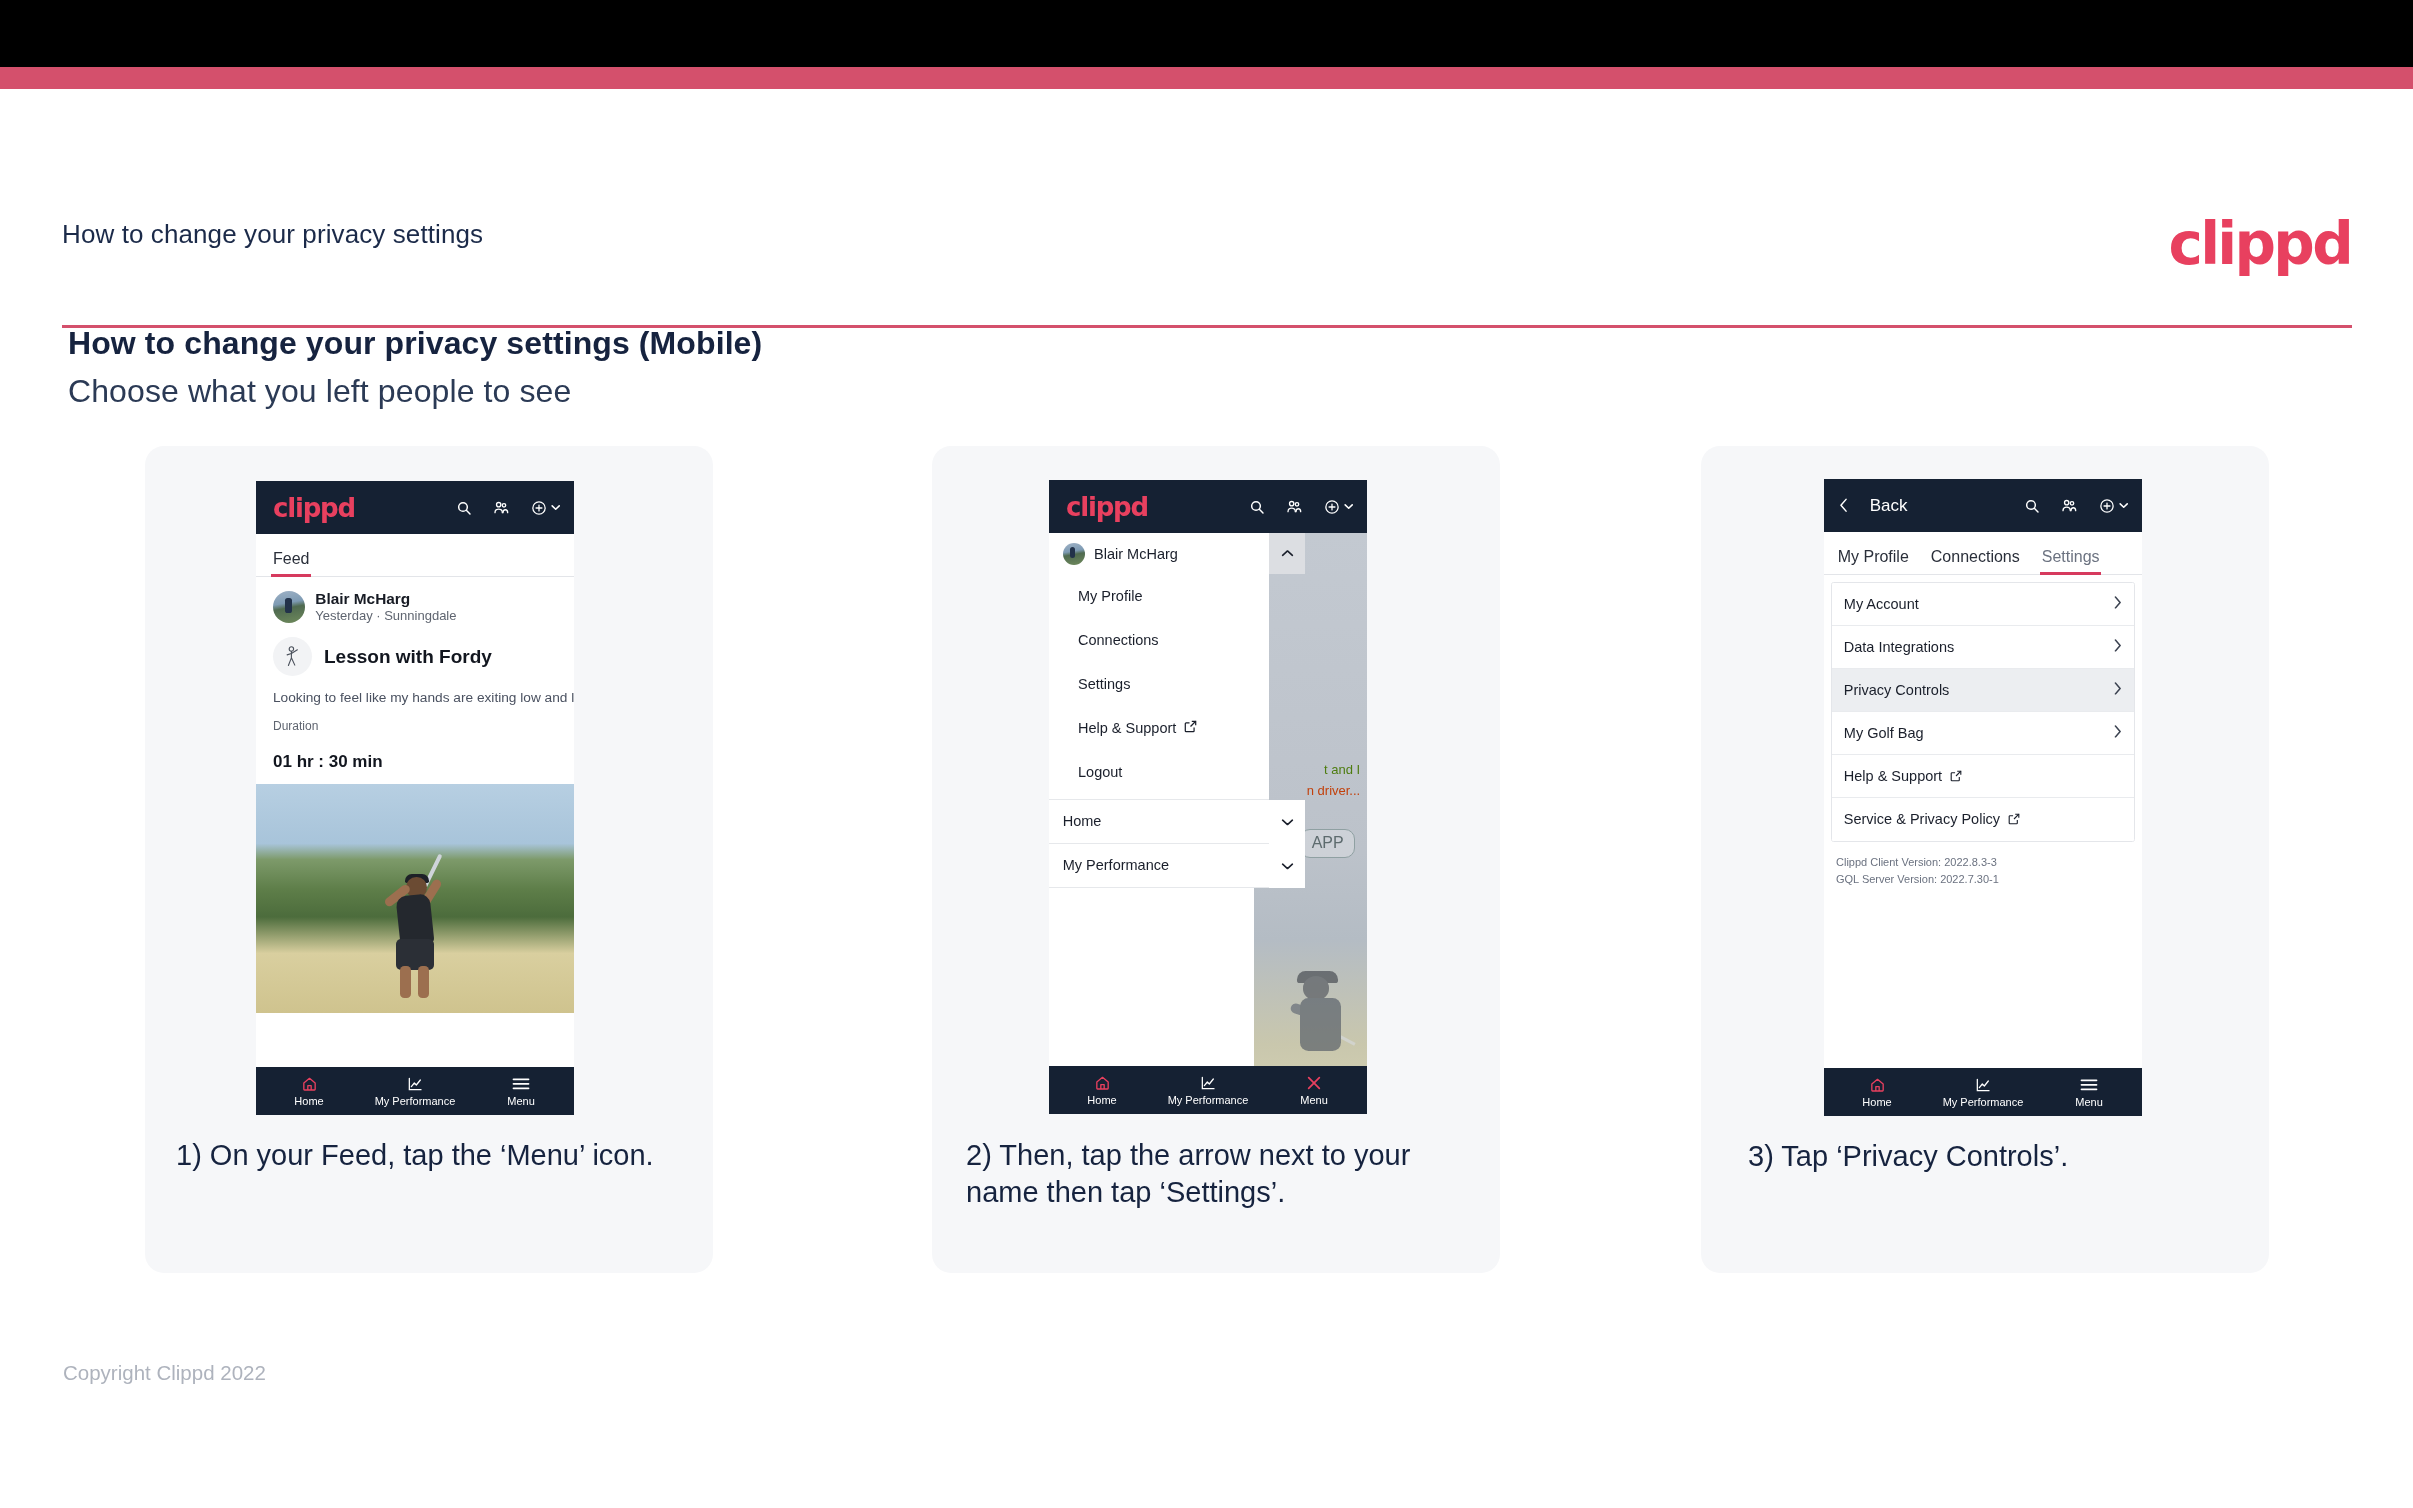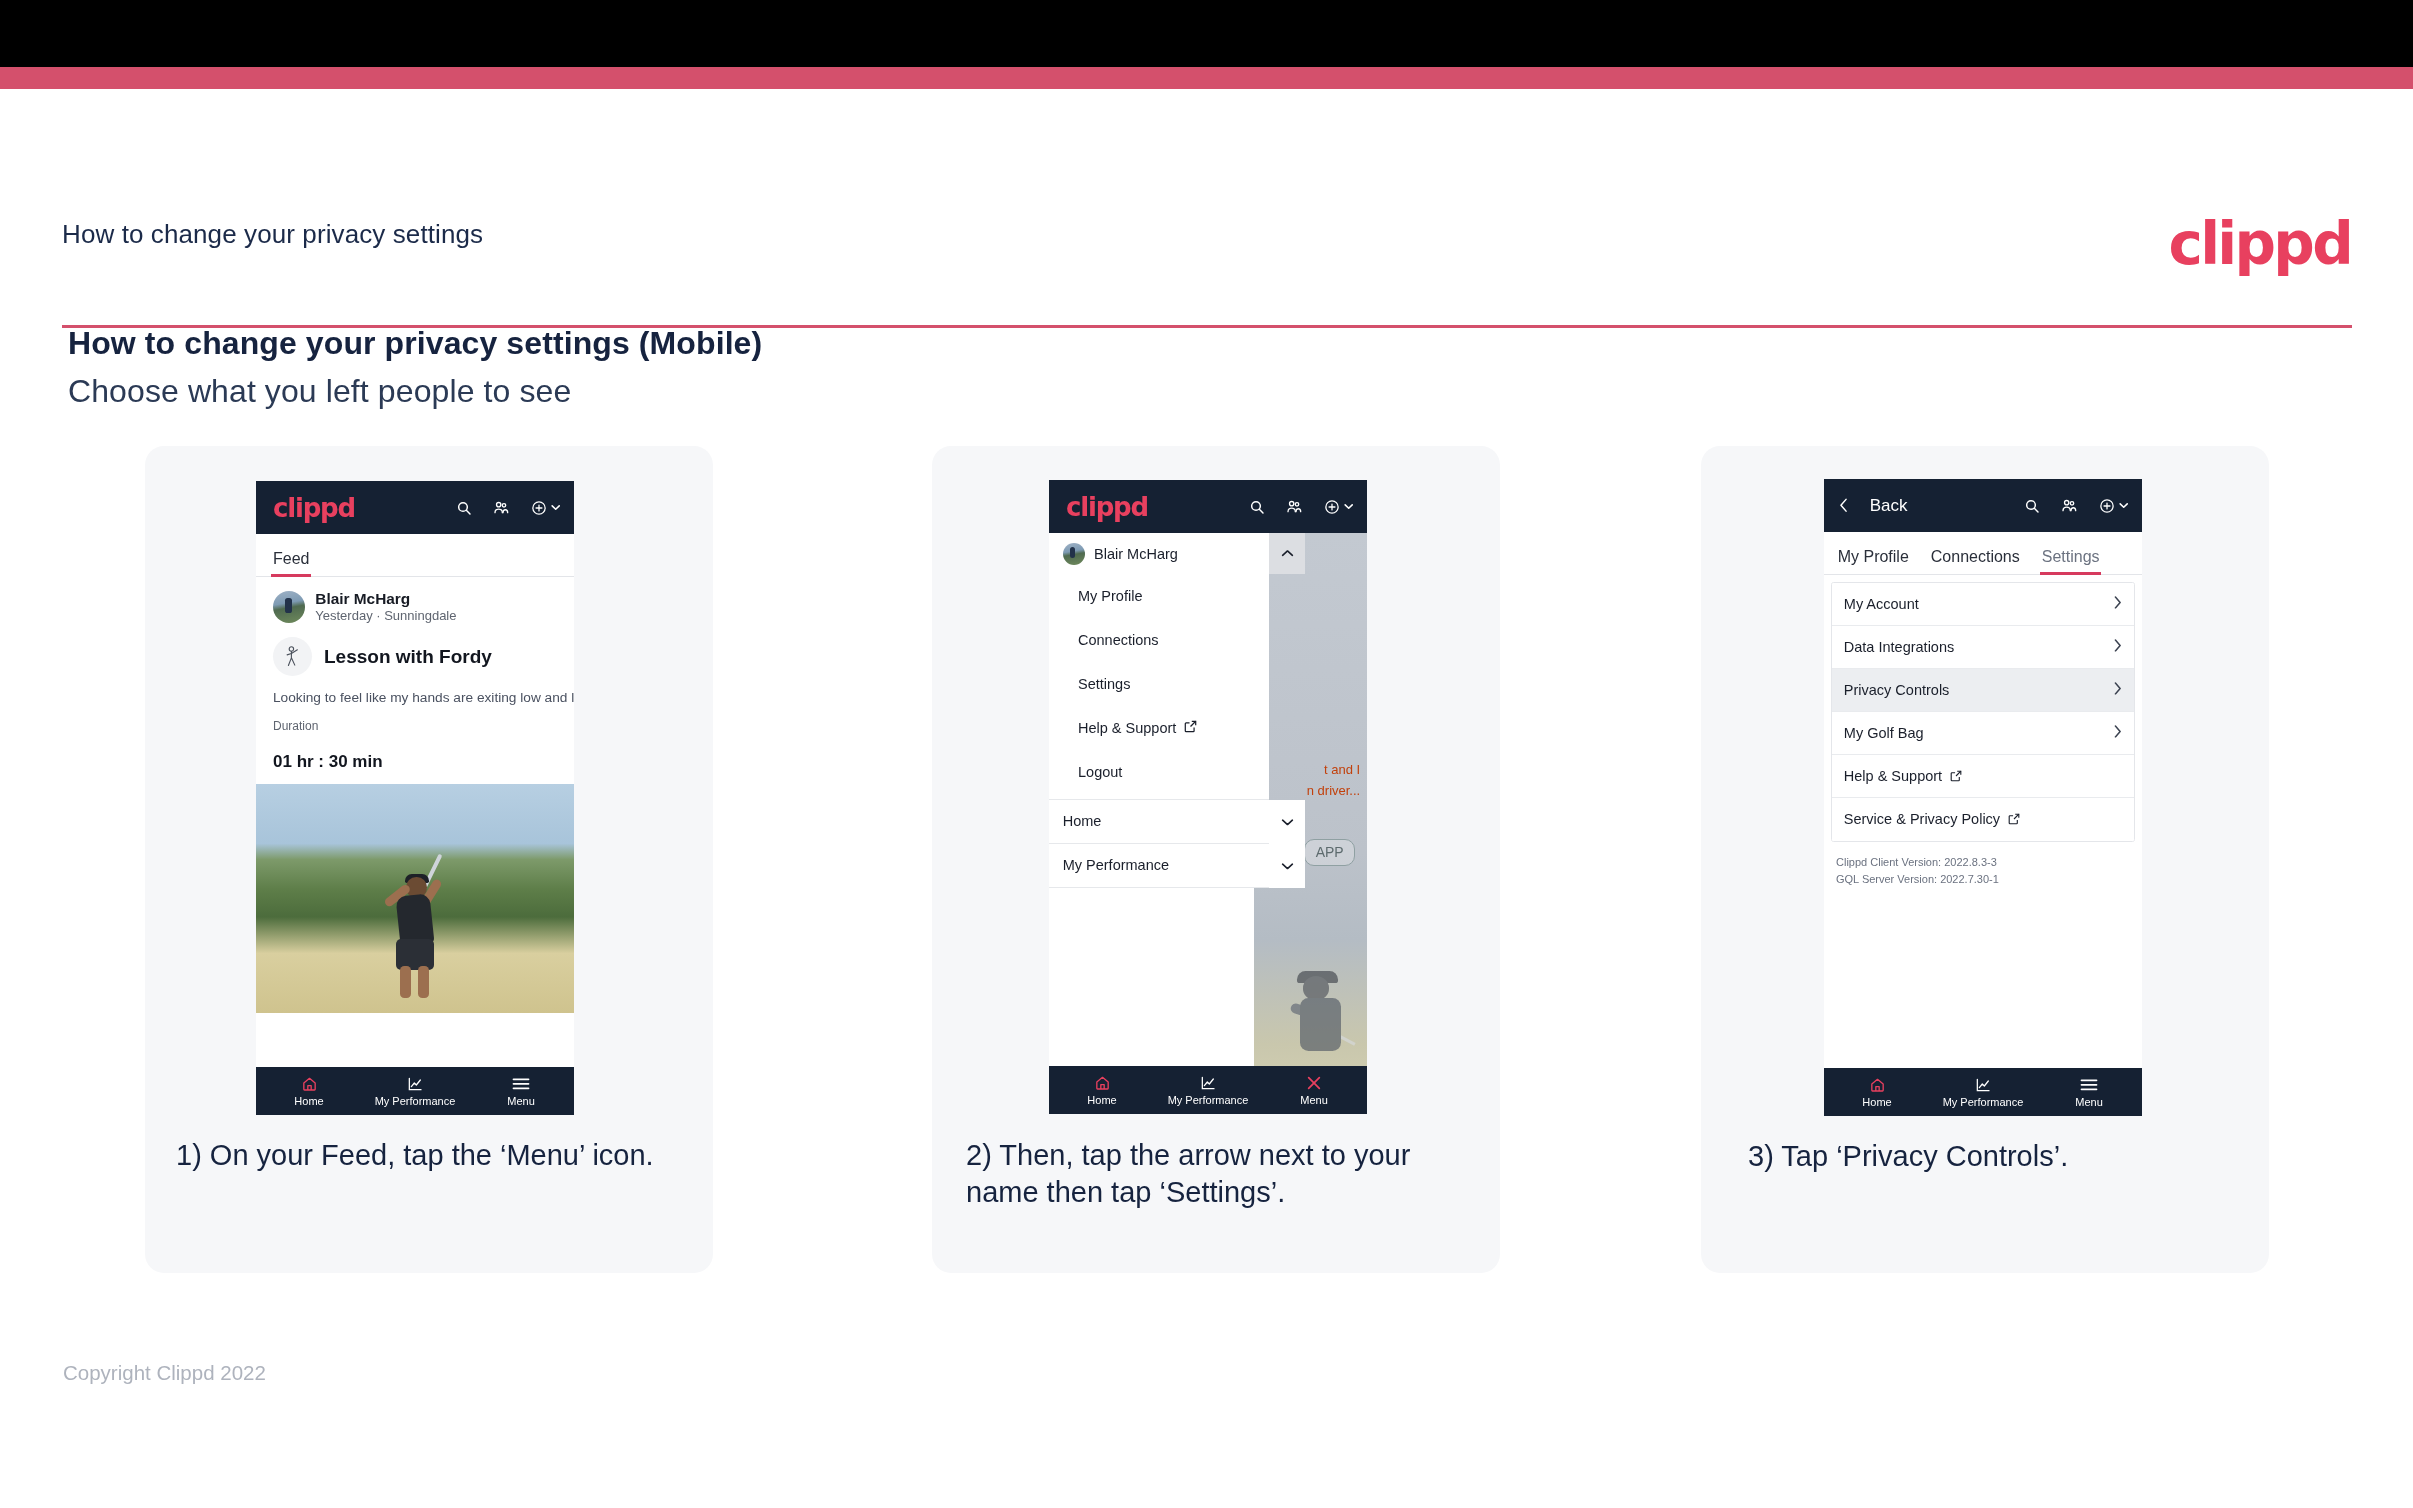--- a/index.html
+++ b/index.html
@@ -145,25 +145,25 @@
   .bn-icon { height:17px; display:flex; align-items:center; justify-content:center; }
 
   
   .drawer-wrap { position:relative; height:581px; background:#ffffff; overflow:hidden; }
   .dim-photo {
     position:absolute; right:0; top:0; width:113px; height:581px;
     background:
       linear-gradient(180deg, rgba(255,255,255,0) 0%, rgba(255,255,255,0) 100%),
       linear-gradient(180deg,#c3c9d1 0%, #bcc2ca 55%, #b4bcc4 70%, #c9c7ad 88%, #d5d2b4 100%);
   }
-  .dim-line1 { position:absolute; right:6.8px; top:229px; font-size:13px; color:#c2410c; white-space:nowrap; }
+  .dim-line1 { position:absolute; right:6.8px; top:229px; font-size:13px; color:#4d7c0f; white-space:nowrap; }
   .dim-line2 { position:absolute; right:6.8px; top:250px; font-size:13px; color:#c2410c; white-space:nowrap; }
   .dim-chip  {
-    position:absolute; right:12px; top:306px; border:0.9px solid #8fa0a2; color:#5d6b6e;
-    font-size:14px; padding:4.3px 10.3px; border-radius:10px; background:rgba(255,255,255,.25);
+    position:absolute; right:12px; top:296px; border:0.9px solid #8fa0a2; color:#5d6b6e;
+    font-size:16px; padding:4.3px 10.3px; border-radius:10px; background:rgba(255,255,255,.25);
   }
   .dim-golfer { position:absolute; right:5.1px; bottom:39px; width:79px; height:113px; opacity:.62; }
   .dg-head { position:absolute; left:20.5px; top:13.7px; width:26px; height:24px; background:#4a4e56; border-radius:50% 50% 46% 46%; }
   .dg-cap  { position:absolute; left:13.7px; top:8.5px; width:41px; height:12px; background:#3a3e46; border-radius:8.5px 8.5px 2.6px 2.6px; }
   .dg-body { position:absolute; left:17px; top:36px; width:41px; height:53px; background:#4c5461; border-radius:8.5px; }
   .dg-arm  { position:absolute; left:6.8px; top:46px; width:39px; height:10.3px; background:#5a6270; border-radius:5.1px; transform:rotate(18deg); }
   .dg-club { position:absolute; left:36px; top:72px; width:38px; height:3.4px; background:#d8dbe0; transform:rotate(28deg); }
 
   .drawer {
     position:absolute; left:0; top:0; width:220px; background:#ffffff;

